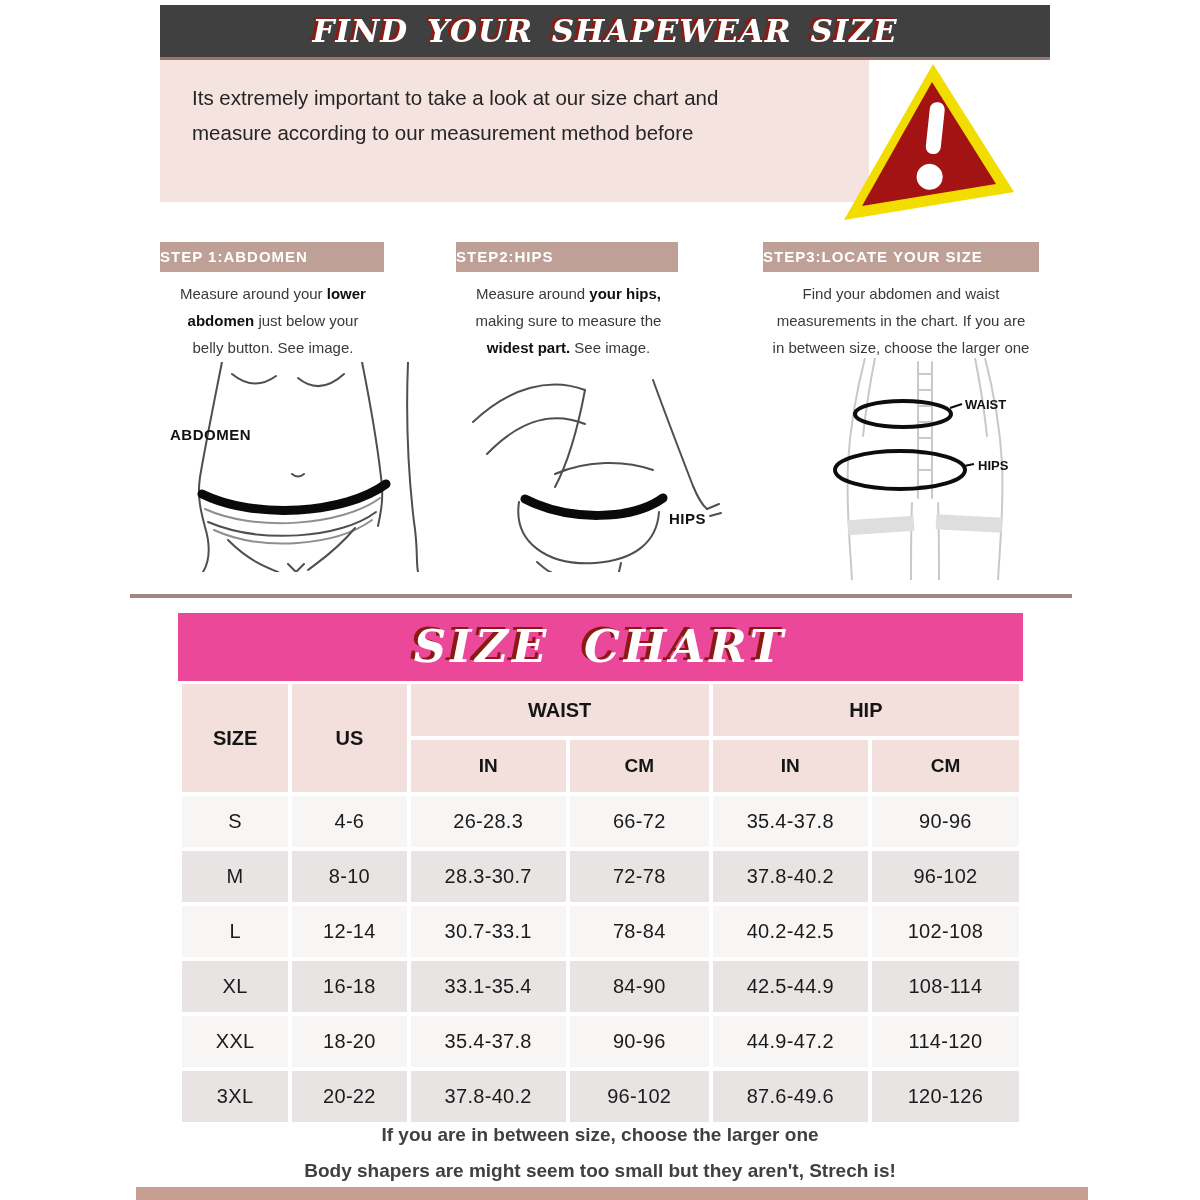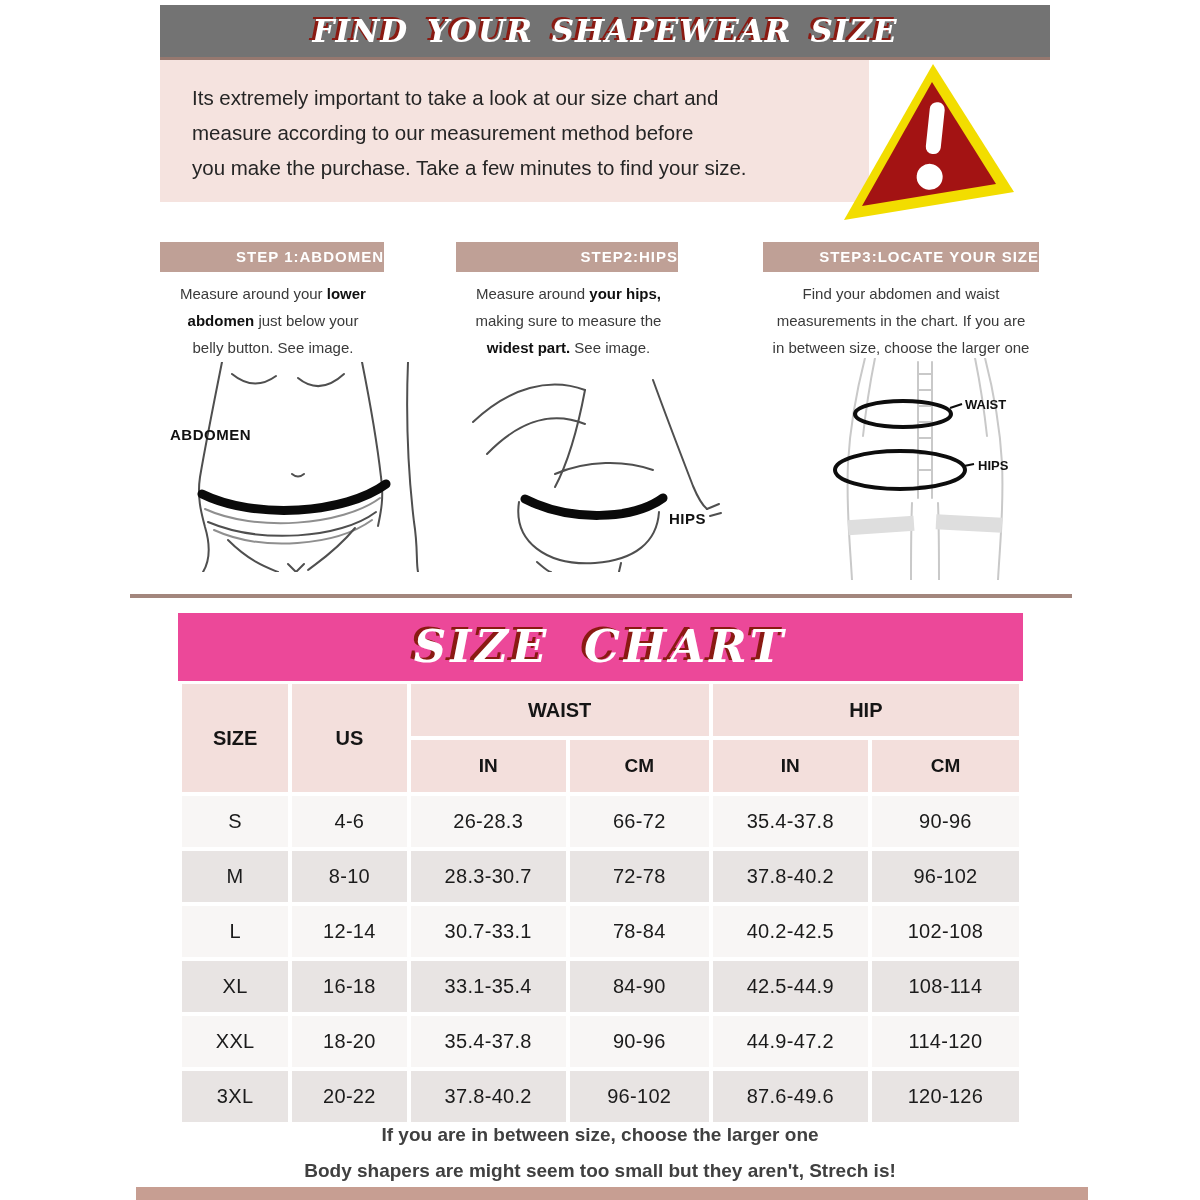--- a/index.html
+++ b/index.html
@@ -3,42 +3,42 @@
 <meta charset="utf-8">
 <style>
   html,body{margin:0;padding:0;}
   body{
     width:1200px;height:1200px;position:relative;background:#ffffff;
     font-family:"Liberation Sans", sans-serif;overflow:hidden;
   }
   
   .title-bar{
     position:absolute;left:160px;top:5px;width:890px;height:52px;
-    background:#737373;border-bottom:3px solid #96786f;
+    background:#404040;border-bottom:3px solid #96786f;
     text-align:center;line-height:52px;
   }
   .title-bar .t{
     font-family:"DejaVu Serif", serif;font-style:italic;font-weight:bold;
     font-size:31px;color:#ffffff;letter-spacing:1px;word-spacing:7px;
     text-shadow:-3px -2px 0 #8a1a12;
   }
   .intro-box{
     position:absolute;left:160px;top:60px;width:709px;height:142px;
     background:#f5e3df;
   }
   .intro-text{
     position:absolute;left:32px;top:20px;width:640px;
     font-size:20.5px;line-height:35px;color:#252525;
   }
   .warning{position:absolute;left:836px;top:60px;width:182px;height:172px;}
   
   .step-bar{
     position:absolute;height:30px;background:#bfa096;
     color:#fff;font-weight:bold;font-size:15px;letter-spacing:1px;
-    text-align:right;line-height:30px;
+    text-align:left;line-height:30px;
   }
   .step-bar.s1{left:160px;top:242px;width:224px;}
   .step-bar.s2{left:456px;top:242px;width:222px;}
   .step-bar.s3{left:763px;top:242px;width:276px;}
   .step-text{
     position:absolute;top:280px;text-align:center;
     font-size:15px;line-height:27px;color:#3a3a3a;
   }
   .step-text b{color:#101010;}
   .step-text.s1{left:148px;width:250px;}
@@ -88,21 +88,20 @@
 <body>
 
 <div class="title-bar">
   <span class="t">FIND YOUR SHAPEWEAR SIZE</span>
 </div>
 
 <div class="intro-box">
   <div class="intro-text">
     <div>Its extremely important to take a look at our size chart and</div>
     <div>measure according to our measurement method before</div>
-    <div>you make the purchase. Take a few minutes to find your size.</div>
   </div>
 </div>
 
 <div class="warning">
   <svg viewBox="0 0 182 172">
     <polygon points="97,4 178,132 8,160" fill="#f2dd00"></polygon>
     <polygon points="96,22 160,124 26,146" fill="#a31313"></polygon>
     <g transform="rotate(6 97 85)">
       <rect x="90" y="42" width="15" height="52" rx="7" fill="#ffffff"></rect>
       <circle cx="97" cy="117" r="13" fill="#ffffff"></circle>

